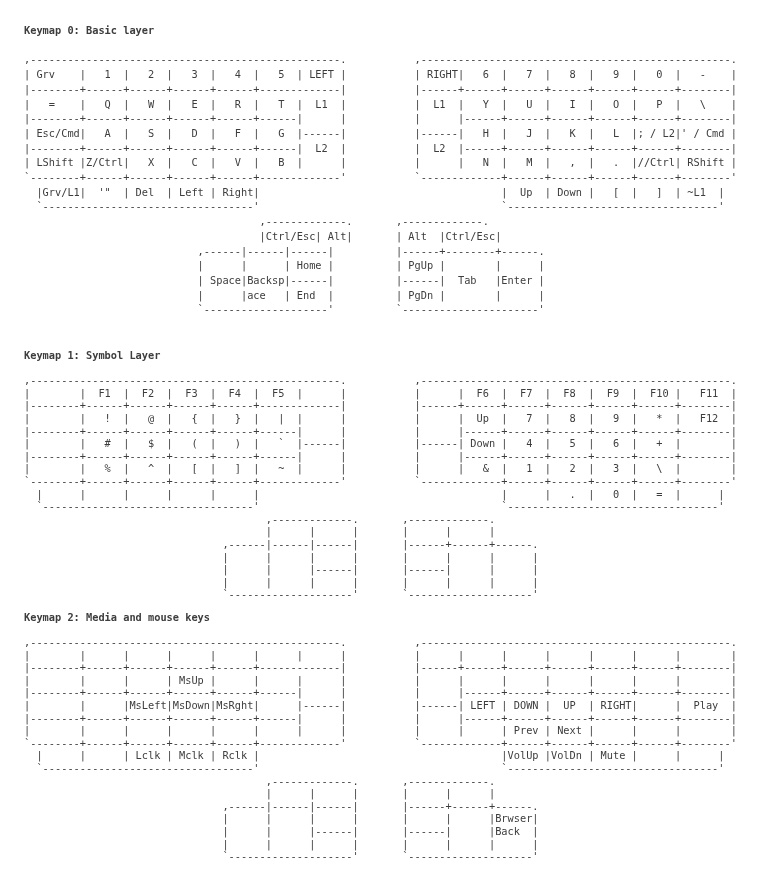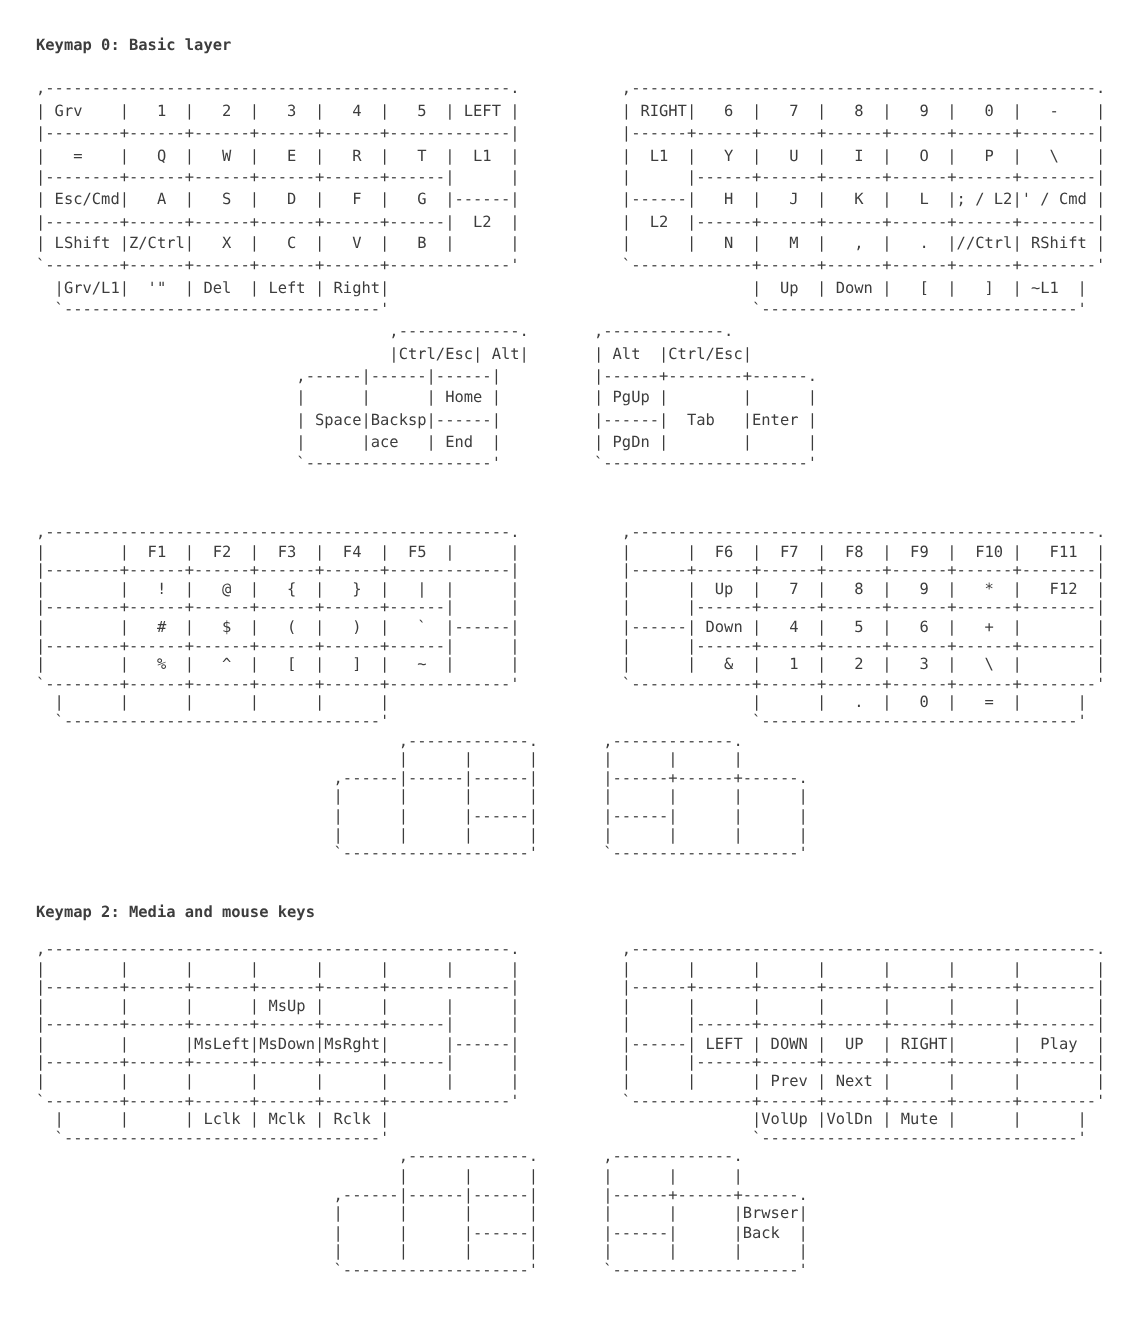--- a/index.html
+++ b/index.html
@@ -14,21 +14,21 @@
     padding: 23px 0 0 24px;
     overflow: hidden;
   }
   .kmap-section {
     font-family: "DejaVu Sans Mono", "Liberation Mono", monospace;
     color: #3d3d3d;
   }
   .sec0 { font-size: 10.3px; line-height: 14.7px; }
   .sec1, .sec2 { font-size: 10.3px; line-height: 12.6px; }
   .sec1 { margin-top: 32px; }
-  .sec2 { margin-top: 26px; }
+  .sec2 { margin-top: 10px; }
   .kmap-title {
     white-space: pre;
     font-weight: bold;
   }
   pre.kmap-art {
     margin: 0;
     padding: 0;
     white-space: pre;
     font: inherit;
     line-height: inherit;
@@ -57,20 +57,21 @@
                                       ,-------------.       ,-------------.
                                       |Ctrl/Esc| Alt|       | Alt  |Ctrl/Esc|
                             ,------|------|------|          |------+--------+------.
                             |      |      | Home |          | PgUp |        |      |
                             | Space|Backsp|------|          |------|  Tab   |Enter |
                             |      |ace   | End  |          | PgDn |        |      |
                             `--------------------'          `----------------------'</pre>
   </div>
 
   <div class="kmap-section sec1">
+    <div class="kmap-title">Keymap 1: Symbol Layer</div>
     <pre class="kmap-art">,--------------------------------------------------.           ,--------------------------------------------------.
 |        |  F1  |  F2  |  F3  |  F4  |  F5  |      |           |      |  F6  |  F7  |  F8  |  F9  |  F10 |   F11  |
 |--------+------+------+------+------+-------------|           |------+------+------+------+------+------+--------|
 |        |   !  |   @  |   {  |   }  |   |  |      |           |      |  Up  |   7  |   8  |   9  |   *  |   F12  |
 |--------+------+------+------+------+------|      |           |      |------+------+------+------+------+--------|
 |        |   #  |   $  |   (  |   )  |   `  |------|           |------| Down |   4  |   5  |   6  |   +  |        |
 |--------+------+------+------+------+------|      |           |      |------+------+------+------+------+--------|
 |        |   %  |   ^  |   [  |   ]  |   ~  |      |           |      |   &amp;  |   1  |   2  |   3  |   \  |        |
 `--------+------+------+------+------+-------------'           `-------------+------+------+------+------+--------'
   |      |      |      |      |      |                                       |      |   .  |   0  |   =  |      |

